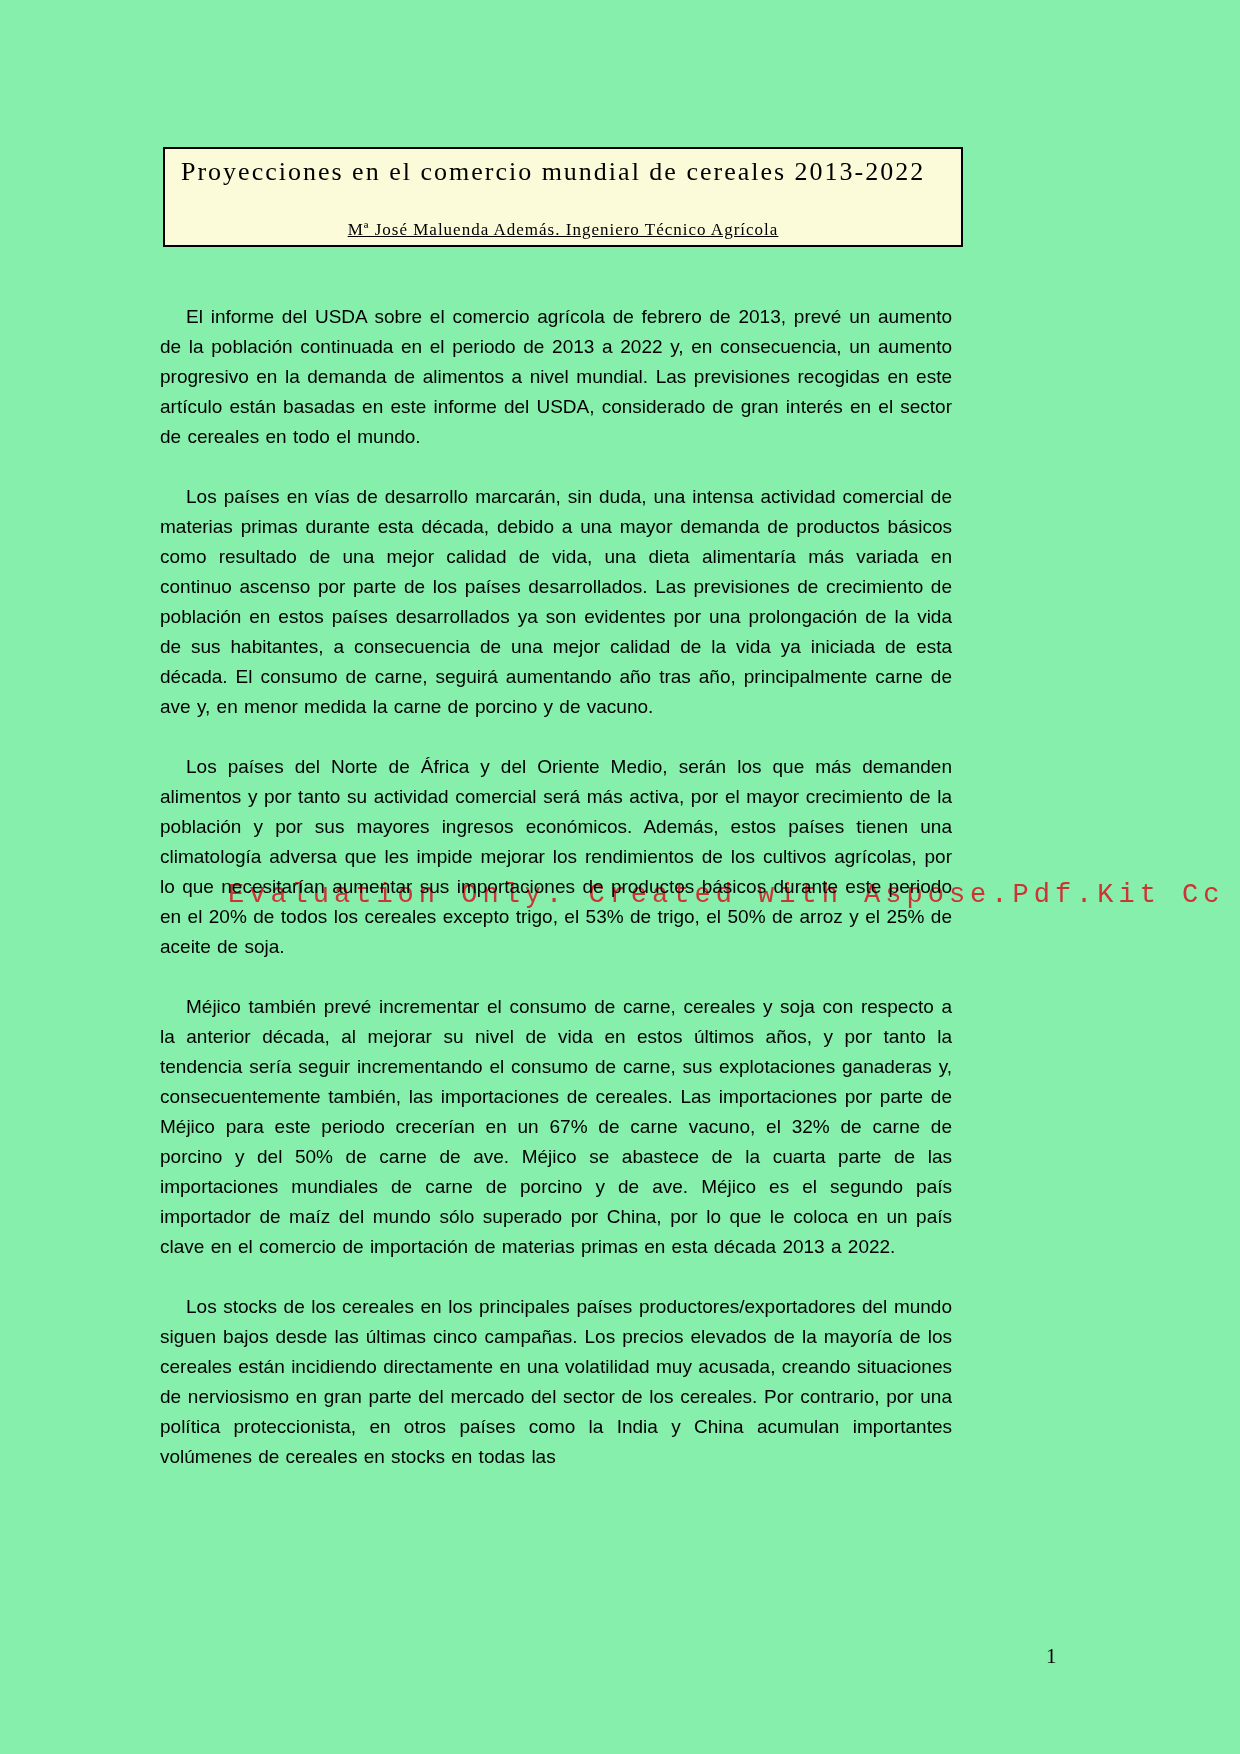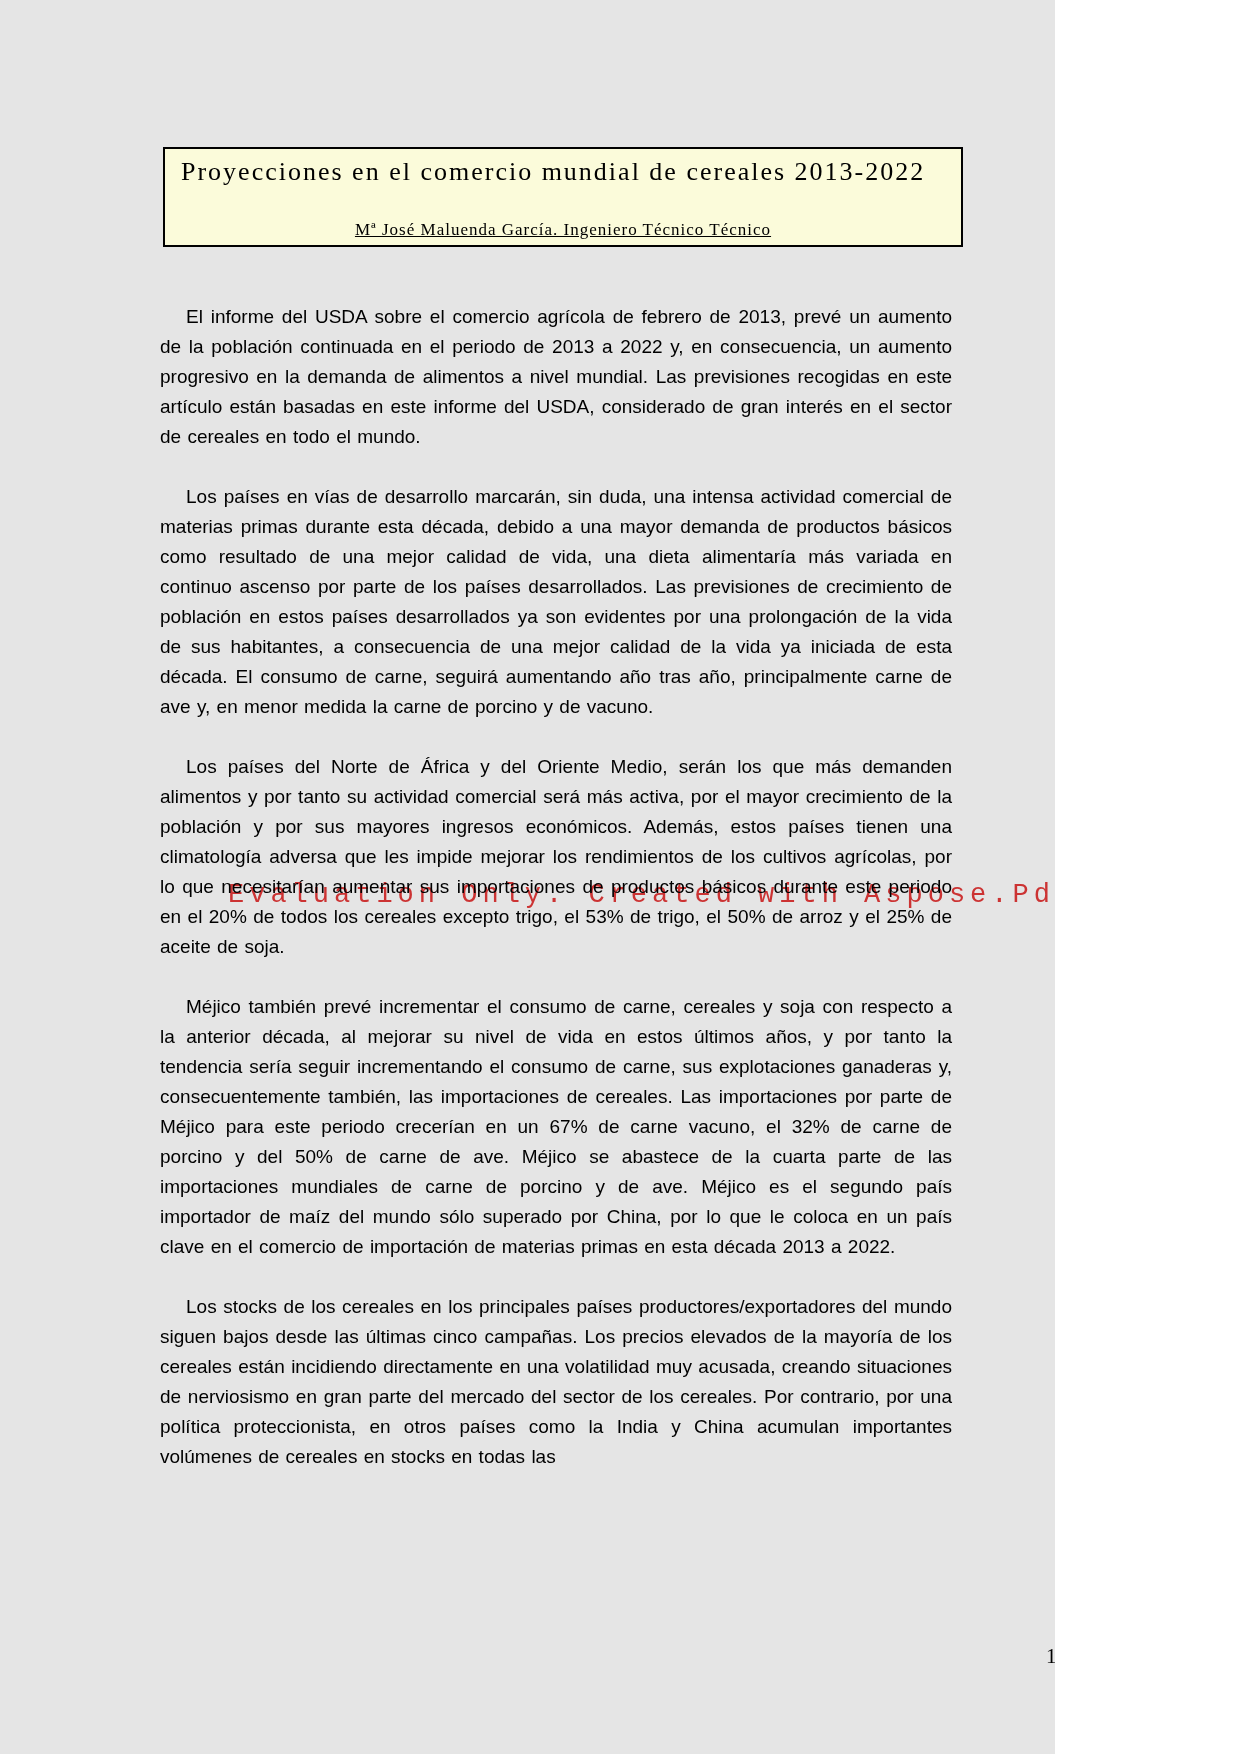--- a/index.html
+++ b/index.html
@@ -2,23 +2,23 @@
 <html style="--box-bg: #fbfbda; --box-border: #000000; --watermark-color: #cc3333;"><head>
 <meta charset="utf-8">
 <style>
   html, body {
     margin: 0;
     padding: 0;
     background: #ffffff;
   }
   .page {
     position: relative;
-    width: 1055px;
+    width: 1240px;
     height: 1754px;
-    background: #e5e5e5;
+    background: #86efac;
     overflow: hidden;
     font-family: "Liberation Sans", sans-serif;
     color: #000000;
     text-decoration: underline;
   }
   
   .title-box {
     position: absolute;
     left: 163px;
     top: 147px;
@@ -85,21 +85,21 @@
     color: #000000;
   }
 </style>
 </head>
 <body>
 
 <div class="page">
 
   <div class="title-box">
     <div class="doc-title">Proyecciones en el comercio mundial de cereales 2013-2022</div>
-    <div class="doc-subtitle">Mª José Maluenda García. Ingeniero Técnico Técnico</div>
+    <div class="doc-subtitle">Mª José Maluenda Además. Ingeniero Técnico Agrícola</div>
   </div>
 
   <div class="body-text">
     <p>El informe del USDA sobre el comercio agrícola de febrero de 2013, prevé un aumento de la población continuada en el periodo de 2013 a 2022 y, en consecuencia, un aumento progresivo en la demanda de alimentos a nivel mundial. Las previsiones recogidas en este artículo están  basadas  en este informe del USDA, considerado de gran interés en el sector de cereales en todo el mundo.</p>
     <p>Los países en vías de desarrollo marcarán, sin duda, una intensa actividad comercial de materias primas durante esta década, debido a una mayor demanda de productos básicos como resultado de una mejor calidad de vida, una dieta alimentaría más variada  en continuo ascenso por parte de los países desarrollados. Las previsiones de crecimiento de población en estos países desarrollados ya son evidentes por una prolongación de la vida de sus habitantes, a consecuencia de una mejor calidad de la vida ya iniciada de esta década. El consumo de carne, seguirá aumentando año tras año, principalmente carne de ave y, en menor medida la carne de porcino y de vacuno.</p>
     <p>Los países del Norte de África y del Oriente Medio, serán los que más demanden alimentos y por tanto su actividad comercial será más activa, por el mayor crecimiento de la población y por sus mayores ingresos económicos. Además, estos países tienen una climatología adversa que les impide mejorar los rendimientos de los cultivos agrícolas, por lo que necesitarían aumentar sus importaciones de productos básicos durante este periodo en el 20% de todos los cereales excepto trigo, el 53% de trigo, el 50% de arroz y el 25% de aceite de soja.</p>
     <p>Méjico también prevé incrementar el consumo de carne, cereales y soja con respecto a la anterior década, al mejorar su nivel de vida en estos últimos años, y por tanto la tendencia sería seguir incrementando el consumo de carne, sus explotaciones ganaderas y, consecuentemente también, las importaciones de cereales. Las importaciones por parte de Méjico para este periodo crecerían en un 67% de carne vacuno, el 32% de carne de porcino y del 50% de carne de ave. Méjico se abastece de la cuarta parte de las importaciones mundiales de carne de porcino y de ave. Méjico es el segundo país importador de maíz del mundo sólo superado por China, por lo que le coloca en un país clave en el comercio de importación de materias primas en esta década 2013 a 2022.</p>
     <p>Los stocks de los cereales en los principales países productores/exportadores del mundo siguen bajos desde las últimas cinco campañas. Los precios elevados de la mayoría de los cereales están incidiendo directamente en una volatilidad muy acusada, creando situaciones de nerviosismo en gran parte del mercado del sector de los cereales. Por contrario,  por una política proteccionista, en otros países como la India y China acumulan importantes volúmenes de cereales en stocks en todas las</p>
   </div>
 

